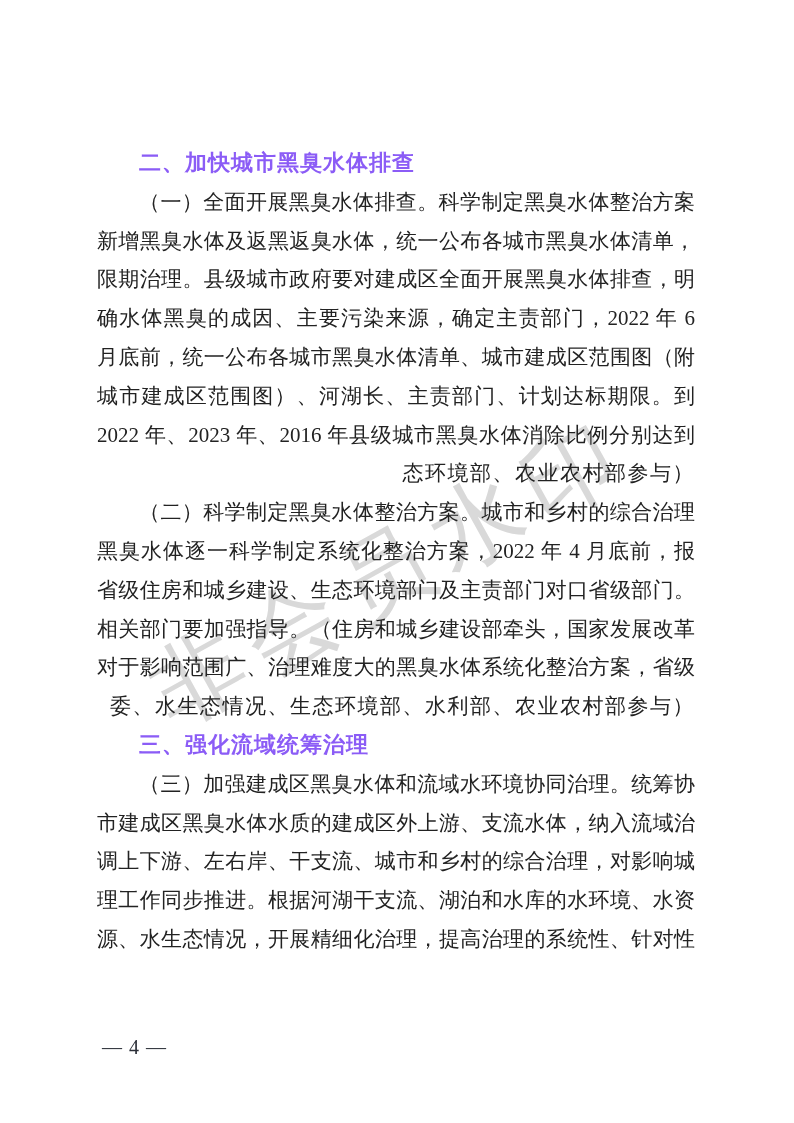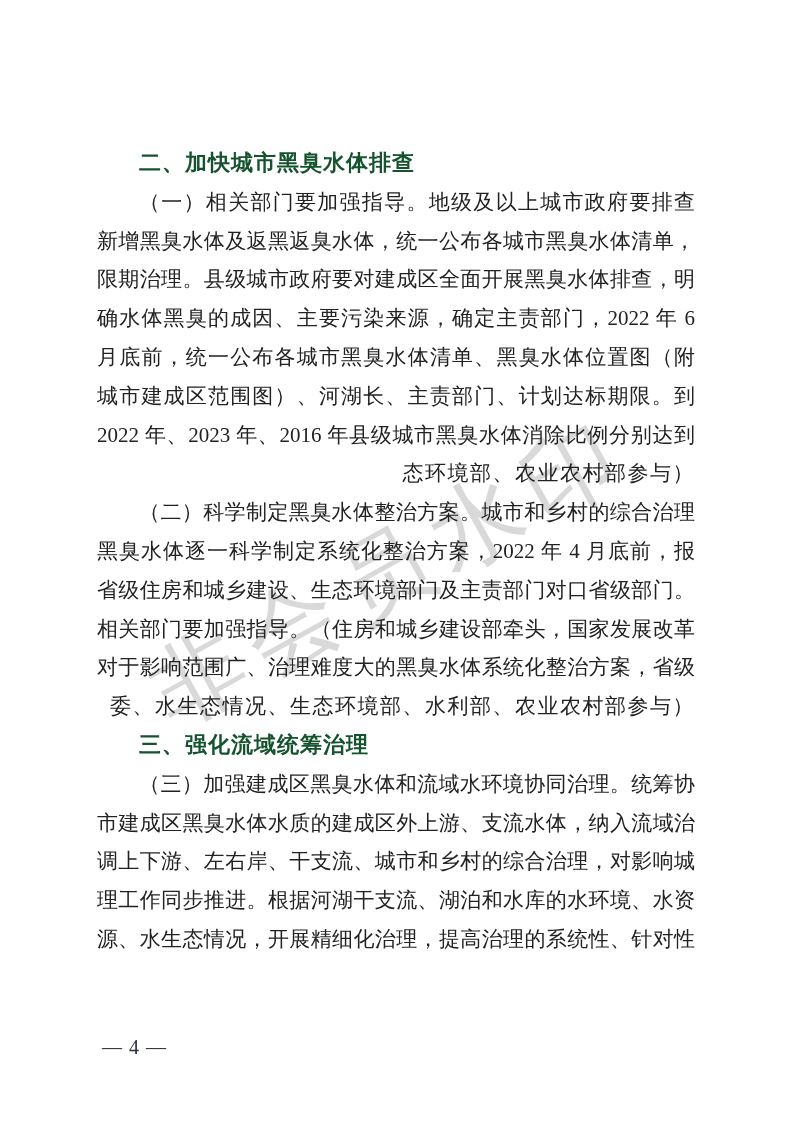--- a/index.html
+++ b/index.html
@@ -39,21 +39,21 @@
     font-size: 21px;
   }
   .line {
     height: 38.8px;
     line-height: 38.8px;
     white-space: nowrap;
   }
   .h {
     font-family: "Liberation Sans", "DejaVu Sans", sans-serif;
     font-weight: 700;
-    color: #14532d;
+    color: #8b5cf6;
     font-size: 22px;
     text-indent: 42px;
     letter-spacing: 1px;
   }
   .first {
     text-indent: 42px;
   }
   .just {
     text-align: justify;
     text-align-last: justify;
@@ -76,25 +76,25 @@
 </style>
 </head>
 <body>
 
 <div class="page">
 
   <div class="watermark">非会员水印</div>
 
   <div class="content">
     <div class="line h">二、加快城市黑臭水体排查</div>
-    <div class="line first just">（一）相关部门要加强指导。地级及以上城市政府要排查</div>
+    <div class="line first just">（一）全面开展黑臭水体排查。科学制定黑臭水体整治方案</div>
     <div class="line just">新增黑臭水体及返黑返臭水体，统一公布各城市黑臭水体清单，</div>
     <div class="line just">限期治理。县级城市政府要对建成区全面开展黑臭水体排查，明</div>
     <div class="line just">确水体黑臭的成因、主要污染来源，确定主责部门，2022 年 6</div>
-    <div class="line just">月底前，统一公布各城市黑臭水体清单、黑臭水体位置图（附</div>
+    <div class="line just">月底前，统一公布各城市黑臭水体清单、城市建成区范围图（附</div>
     <div class="line just">城市建成区范围图）、河湖长、主责部门、计划达标期限。到</div>
     <div class="line just">2022 年、2023 年、2016 年县级城市黑臭水体消除比例分别达到</div>
     <div class="line last">态环境部、农业农村部参与）</div>
     <div class="line first just">（二）科学制定黑臭水体整治方案。城市和乡村的综合治理</div>
     <div class="line just">黑臭水体逐一科学制定系统化整治方案，2022 年 4 月底前，报</div>
     <div class="line just">省级住房和城乡建设、生态环境部门及主责部门对口省级部门。</div>
     <div class="line just">相关部门要加强指导。（住房和城乡建设部牵头，国家发展改革</div>
     <div class="line just">对于影响范围广、治理难度大的黑臭水体系统化整治方案，省级</div>
     <div class="line last">委、水生态情况、生态环境部、水利部、农业农村部参与）</div>
     <div class="line h">三、强化流域统筹治理</div>

